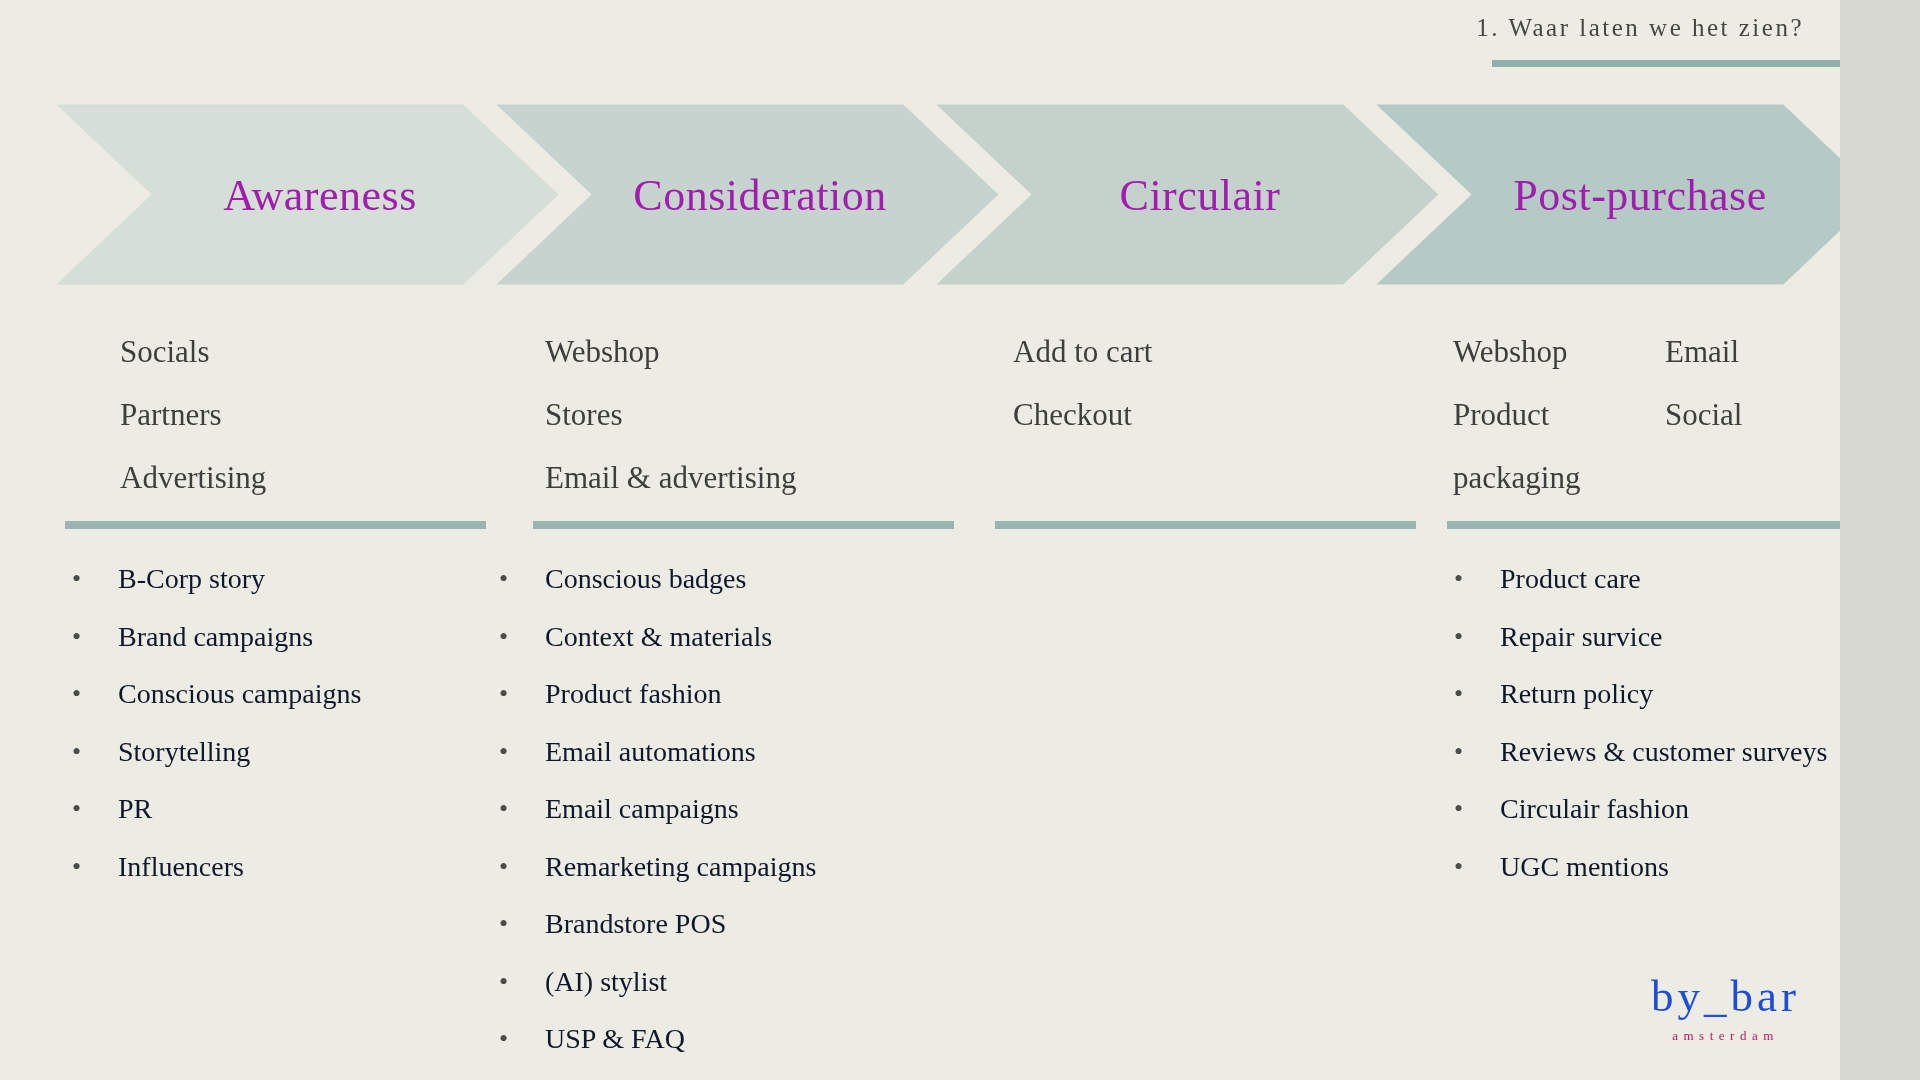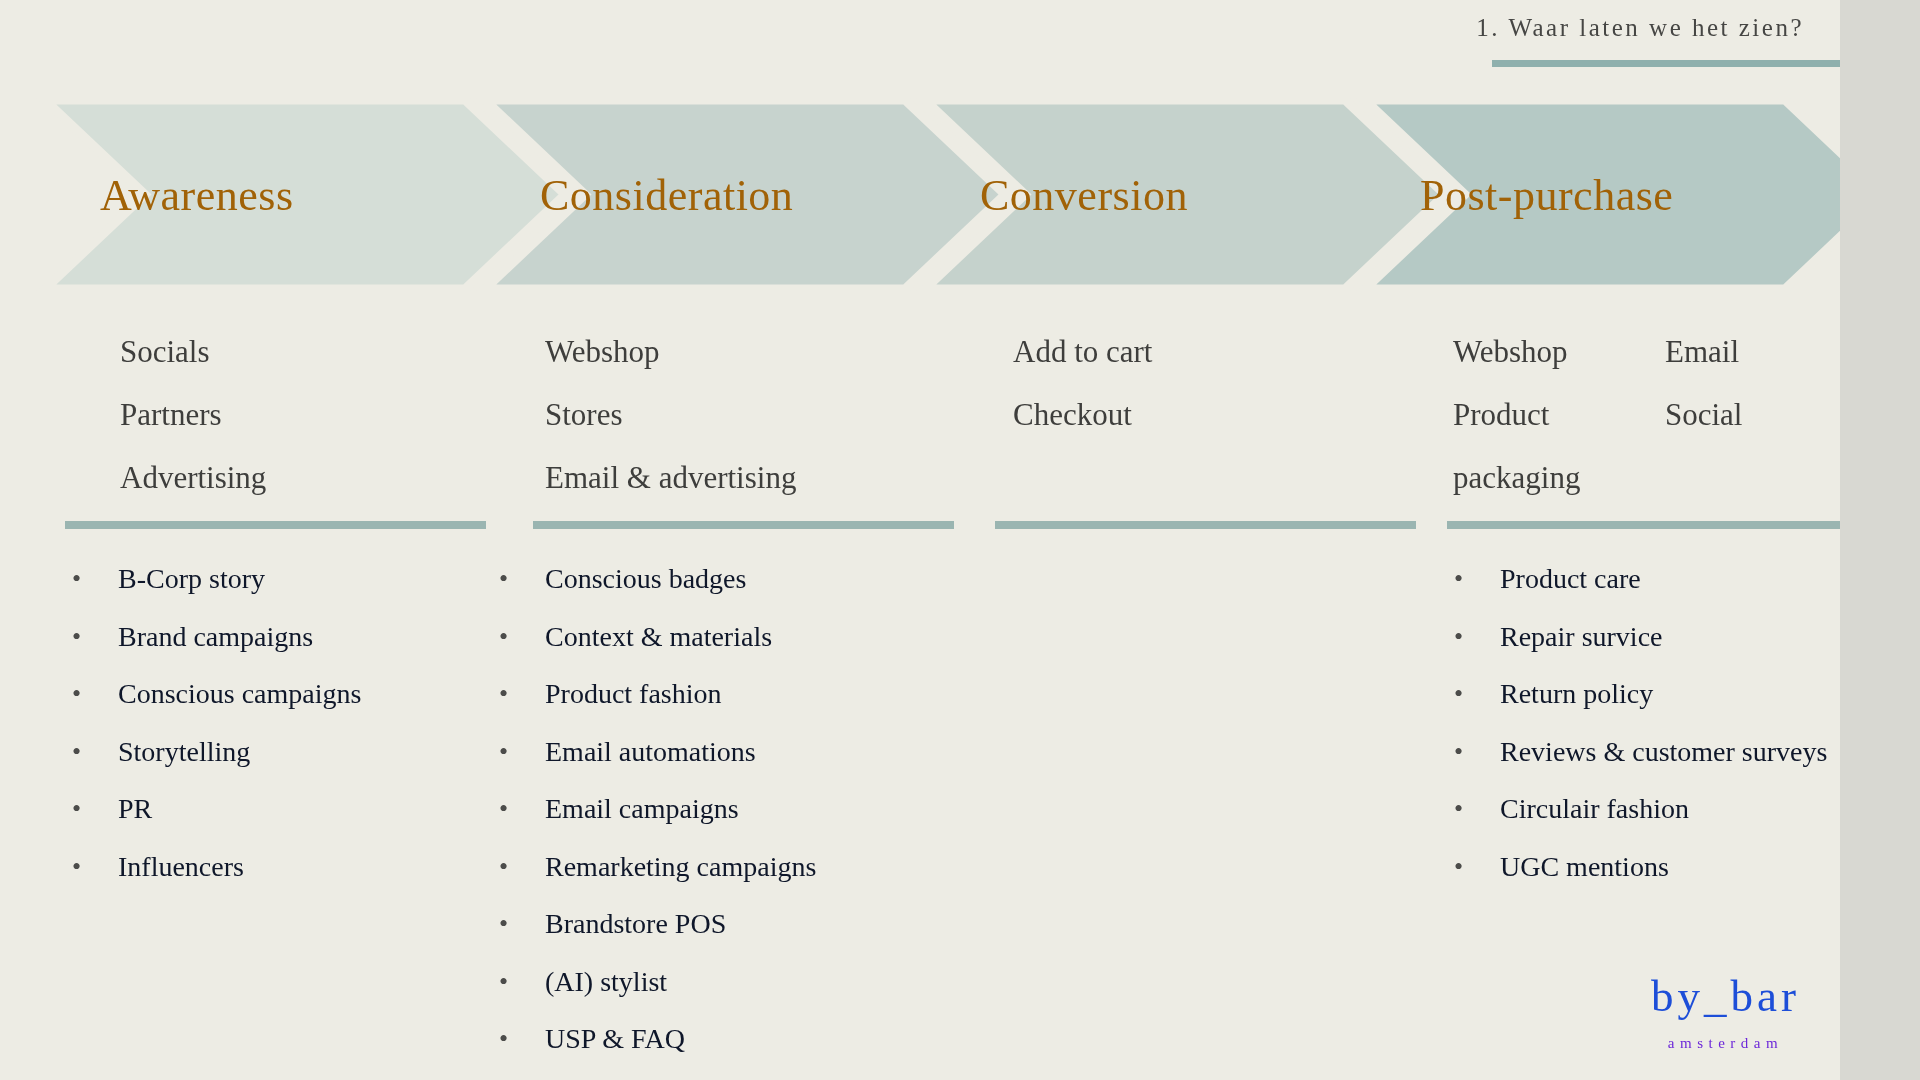--- a/index.html
+++ b/index.html
@@ -16,21 +16,21 @@
     white-space:nowrap;
   }
   .title-underline{
     position:absolute;top:60px;left:1492px;width:384px;height:7px;
     background:#8fb0ad;
   }
   
   .funnel-svg{position:absolute;left:0;top:97px;width:1920px;height:195px;display:block;}
   .stage-label{
     position:absolute;top:158px;height:75px;line-height:75px;width:440px;
-    font-size:44px;font-weight:300;color:#a16207;
+    text-align:center;font-size:44px;font-weight:300;color:#a21caf;
     letter-spacing:0.5px;white-space:nowrap;
   }
   .sl-0{left:100px;} .sl-1{left:540px;} .sl-2{left:980px;} .sl-3{left:1420px;}
   
   .channels{
     position:absolute;top:320px;
     font-size:31px;line-height:63px;color:#3e3e3c;font-weight:400;
   }
   .ch-0{left:120px;} .ch-1{left:545px;} .ch-2{left:1013px;}
   .ch-3L{left:1453px;width:185px;} .ch-3R{left:1665px;}
@@ -52,40 +52,40 @@
   .bullets li::before{
     content:"\2022";position:absolute;left:2px;top:0;
     font-size:26px;color:#4c4c4a;
   }
   
   .logo{position:absolute;top:972px;right:40px;text-align:center;}
   .logo-brand{
     font-size:45px;letter-spacing:4px;color:#1d4ed8;font-weight:400;line-height:1.1;
   }
   .logo-tagline{
-    font-size:15px;letter-spacing:5.5px;color:#6d28d9;margin-top:13px;
+    font-size:13px;letter-spacing:5.5px;color:#be185d;margin-top:6px;
   }
 </style>
 </head>
 <body>
 
 <div id="stage">
 
   <div class="slide-title">1. Waar laten we het zien?</div>
   <div class="title-underline"></div>
 
   <svg class="funnel-svg" viewBox="0 0 1920 195">
     <path d="M1365,3 H1785 L1885,97.5 L1785,192 H1365 L1465,97.5 Z" stroke="#edece4" stroke-width="9" fill="#b5c9c5"></path>
     <path d="M925,3 H1345 L1445,97.5 L1345,192 H925 L1025,97.5 Z" stroke="#edece4" stroke-width="9" fill="#c5d2cc"></path>
     <path d="M485,3 H905 L1005,97.5 L905,192 H485 L585,97.5 Z" stroke="#edece4" stroke-width="9" fill="#c7d3ce"></path>
     <path d="M45,3 H465 L565,97.5 L465,192 H45 L145,97.5 Z" stroke="#edece4" stroke-width="9" fill="#d5ded7"></path>
   </svg>
   <div class="stage-label sl-0">Awareness</div>
   <div class="stage-label sl-1">Consideration</div>
-  <div class="stage-label sl-2">Conversion</div>
+  <div class="stage-label sl-2">Circulair</div>
   <div class="stage-label sl-3">Post-purchase</div>
 
   <div class="channels ch-0">
 
   <div class="channel">Socials</div>
       <div class="channel">Partners</div>
       <div class="channel">Advertising</div>
     </div>
   <div class="col-underline ul-0"></div>
   <ul class="bullets bl-0">

